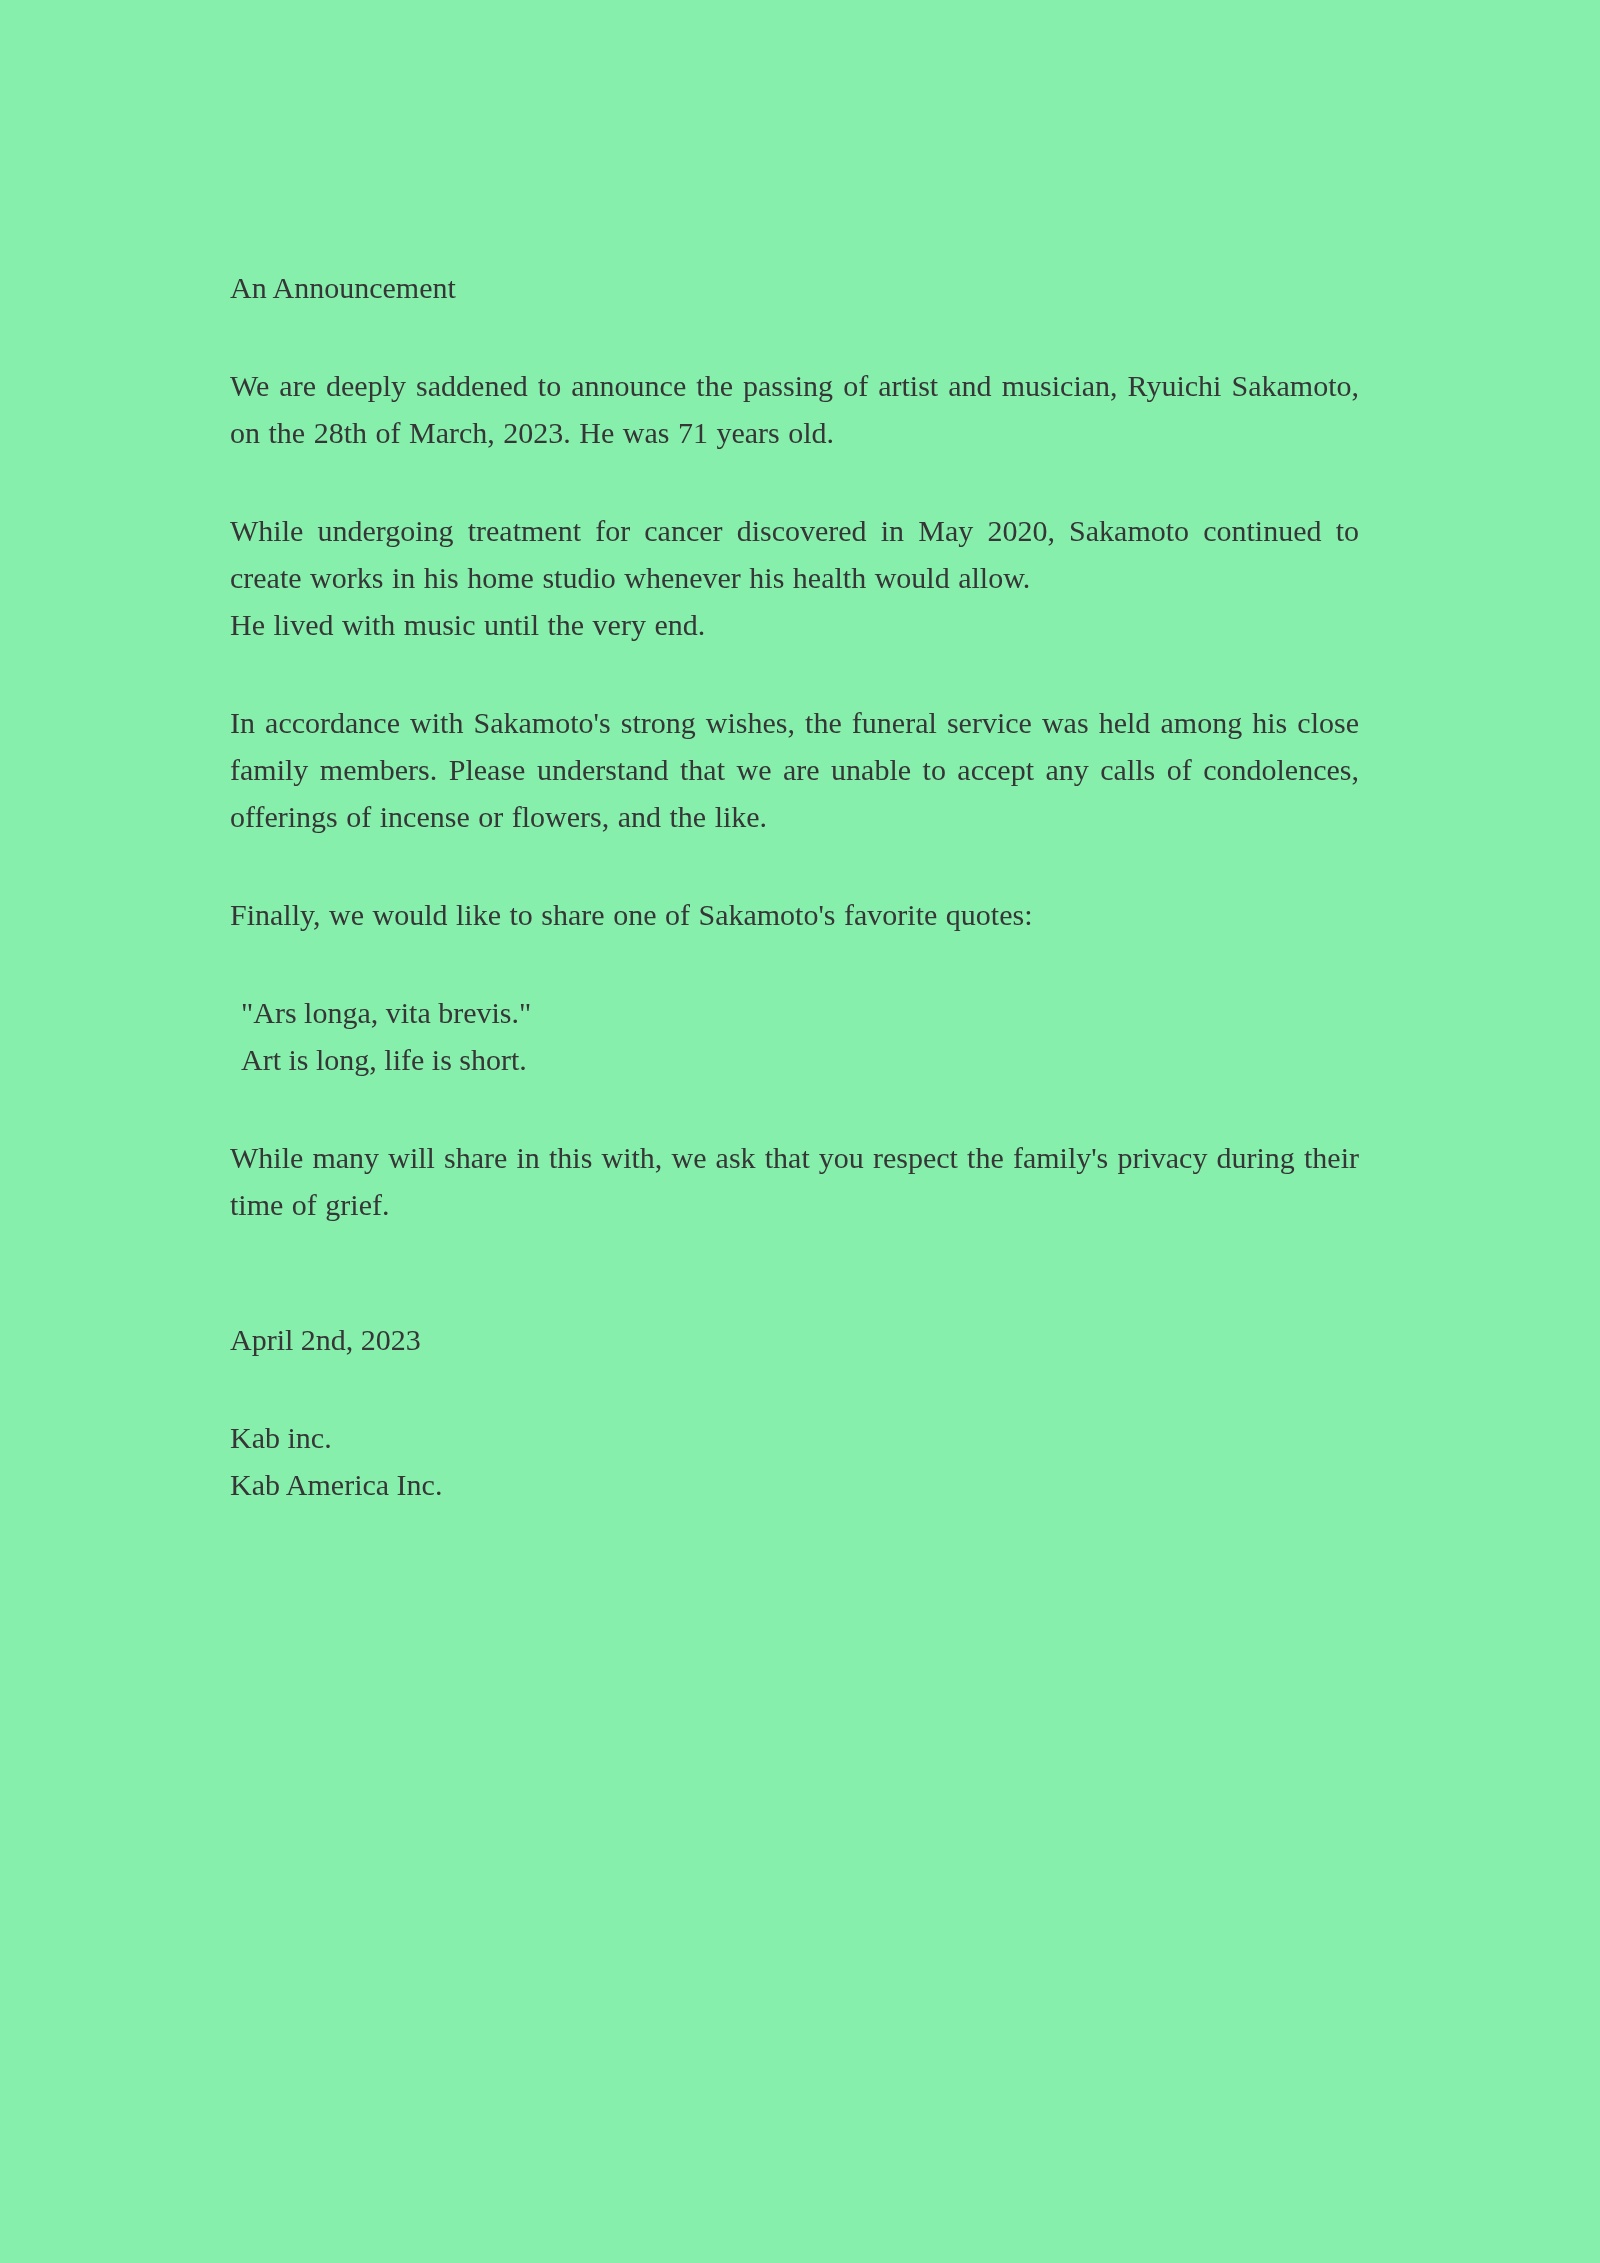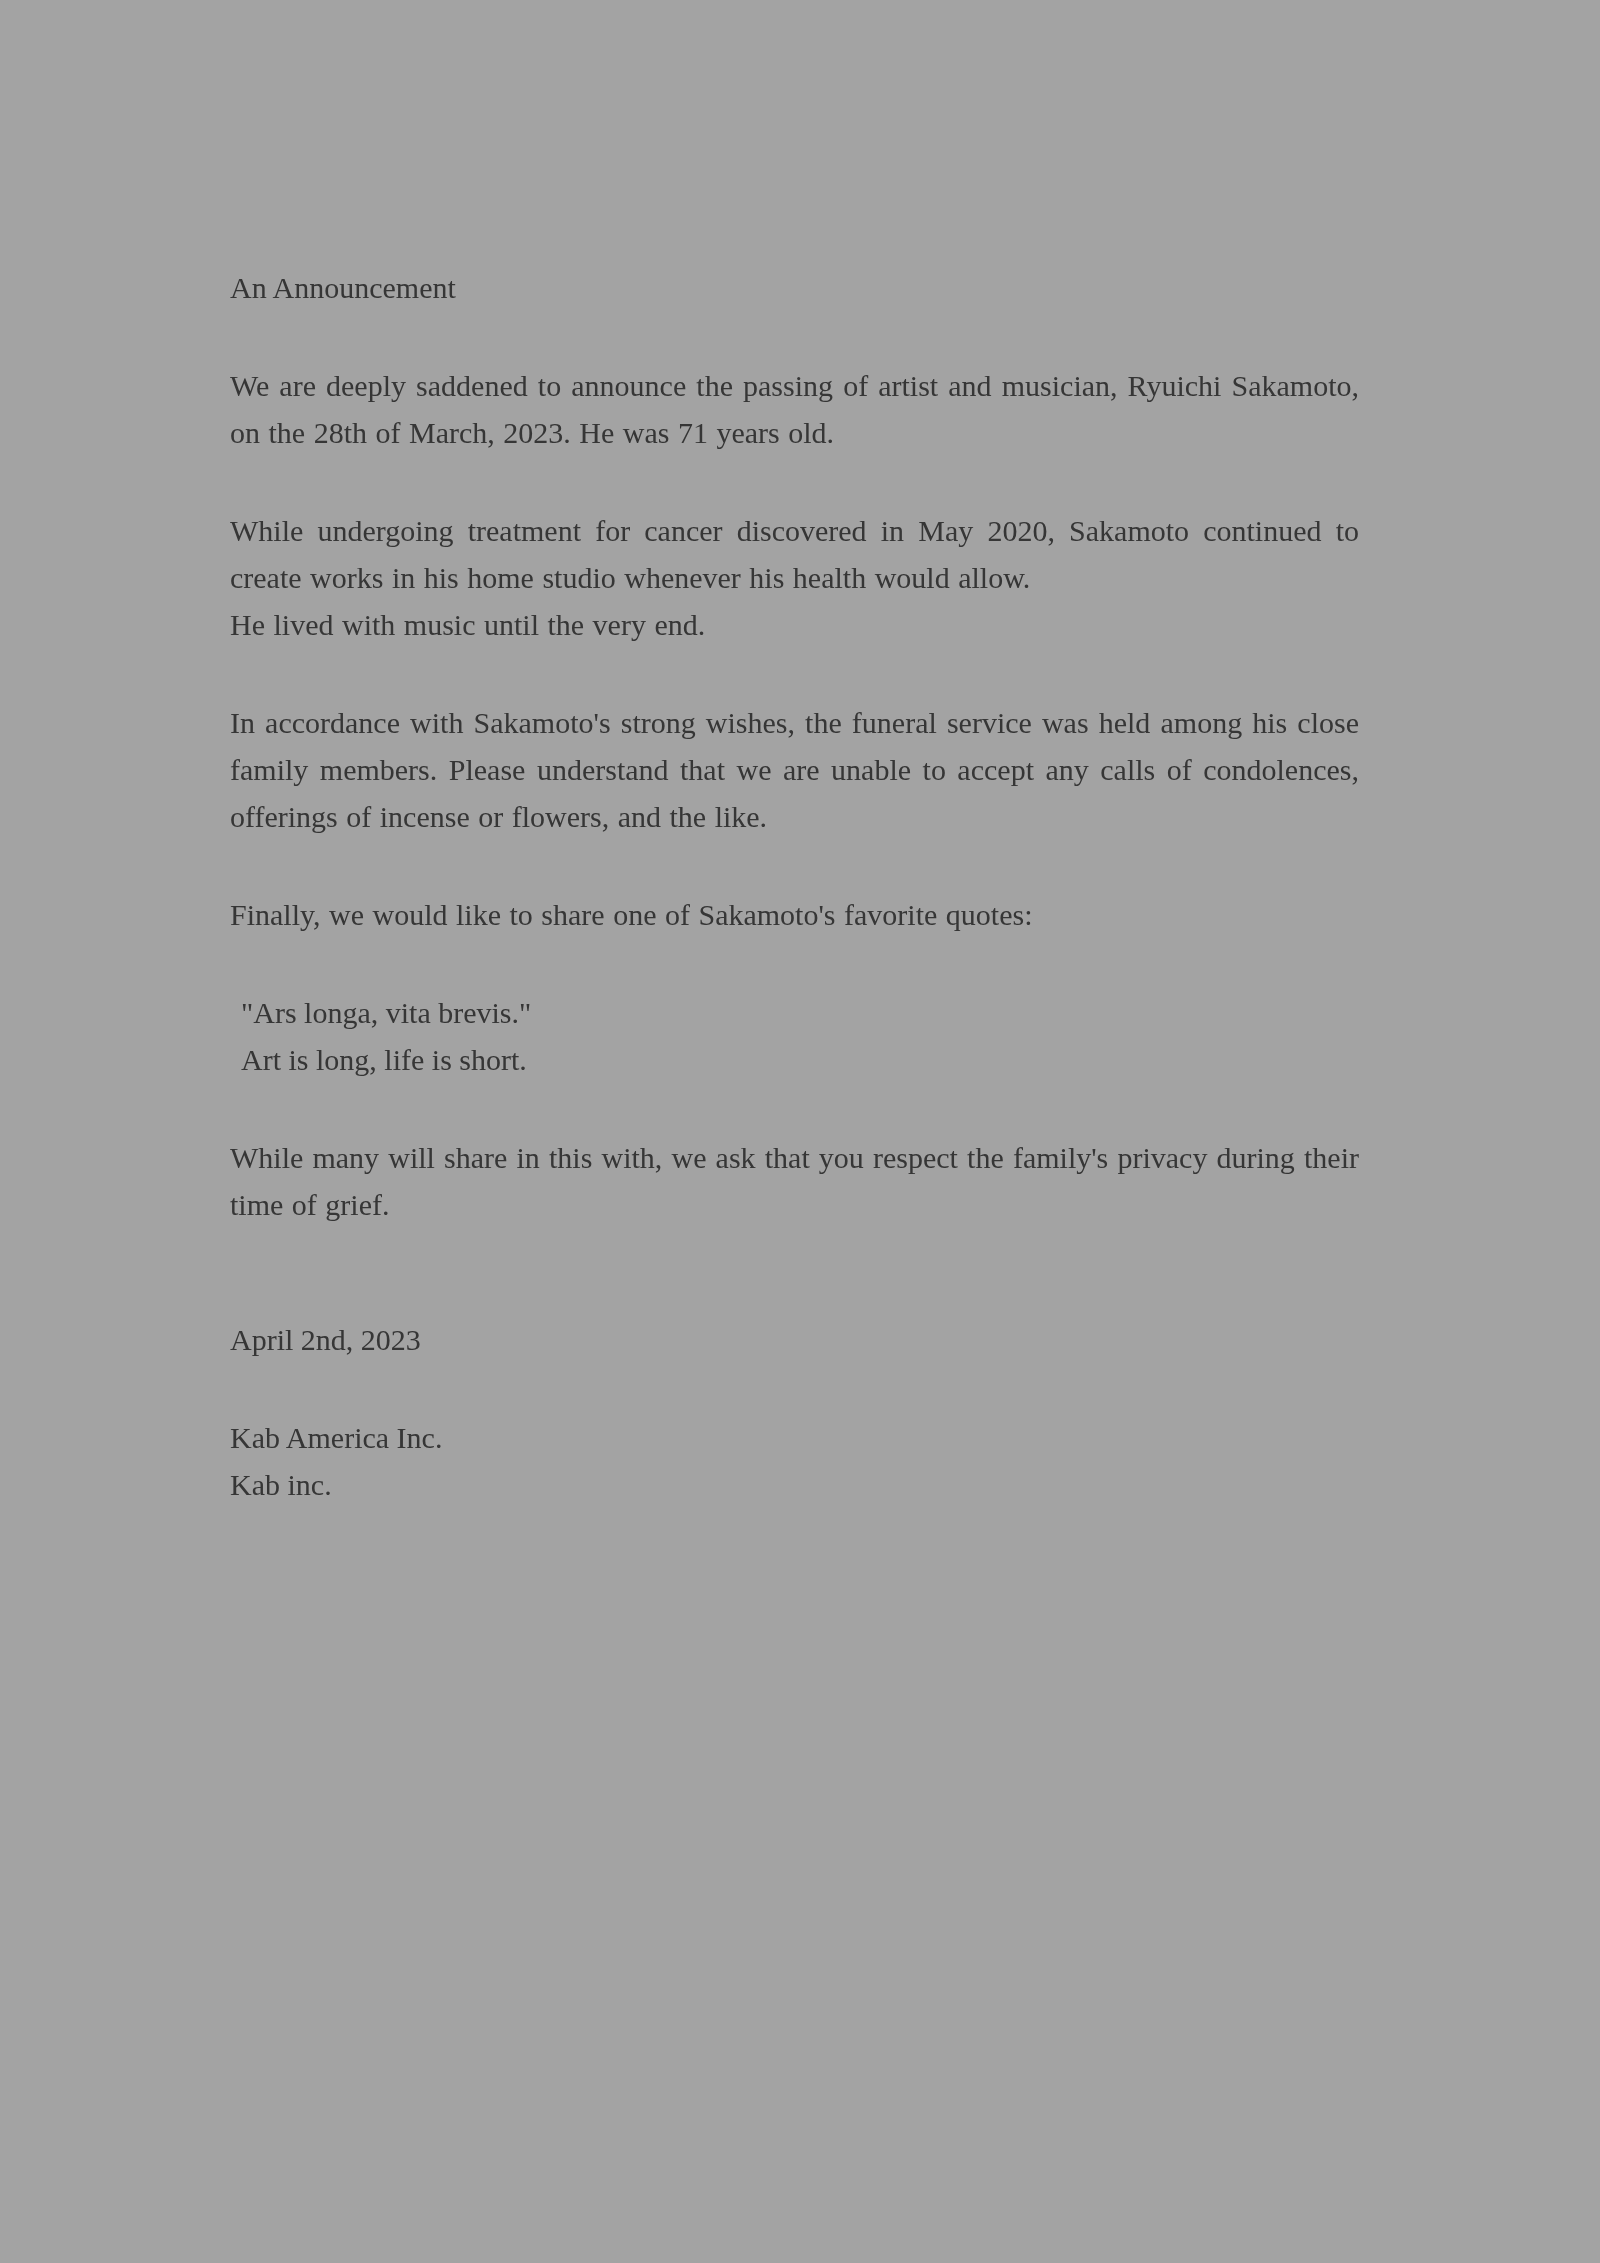--- a/index.html
+++ b/index.html
@@ -5,21 +5,21 @@
   html, body {
     margin: 0;
     padding: 0;
     background: #ffffff;
   }
   .page {
     position: relative;
     width: 1600px;
     height: 2263px;
     box-sizing: border-box;
-    background: #a3a3a3;
+    background: #86efac;
     padding: 264px 225px 0 230px;
     font-family: "Liberation Serif", "DejaVu Serif", serif;
     font-size: 30px;
     line-height: 47px;
     color: #363636;
     overflow: hidden;
   }
   .title {
     font-size: 30px;
     font-weight: normal;
@@ -72,17 +72,17 @@
   <div class="quote-block">
     <p class="quote-line">"Ars longa, vita brevis."</p>
     <p class="quote-line">Art is long, life is short.</p>
   </div>
 
   <p class="para">While many will share in this with, we ask that you respect the family's privacy during their time of grief.</p>
 
   <p class="date-line">April 2nd, 2023</p>
 
   <div class="signature-block">
+    <p class="signature-line">Kab inc.</p>
     <p class="signature-line">Kab America Inc.</p>
-    <p class="signature-line">Kab inc.</p>
   </div>
 
 </div>
 
 </body></html>

